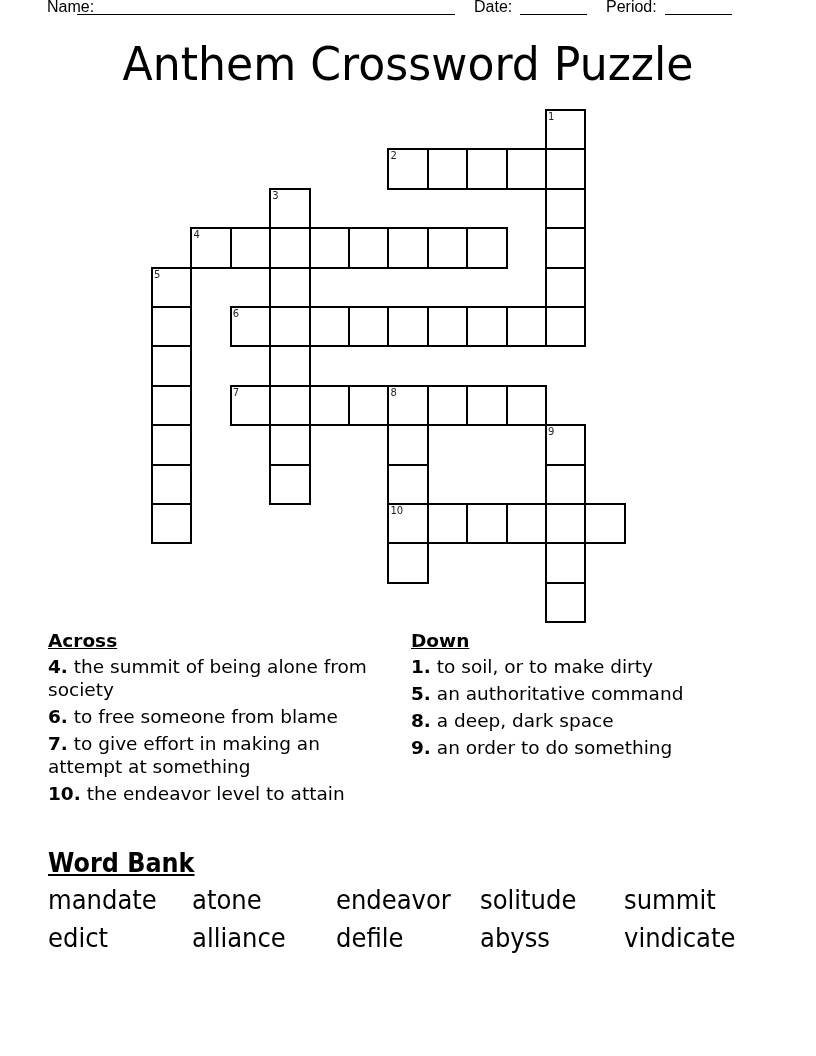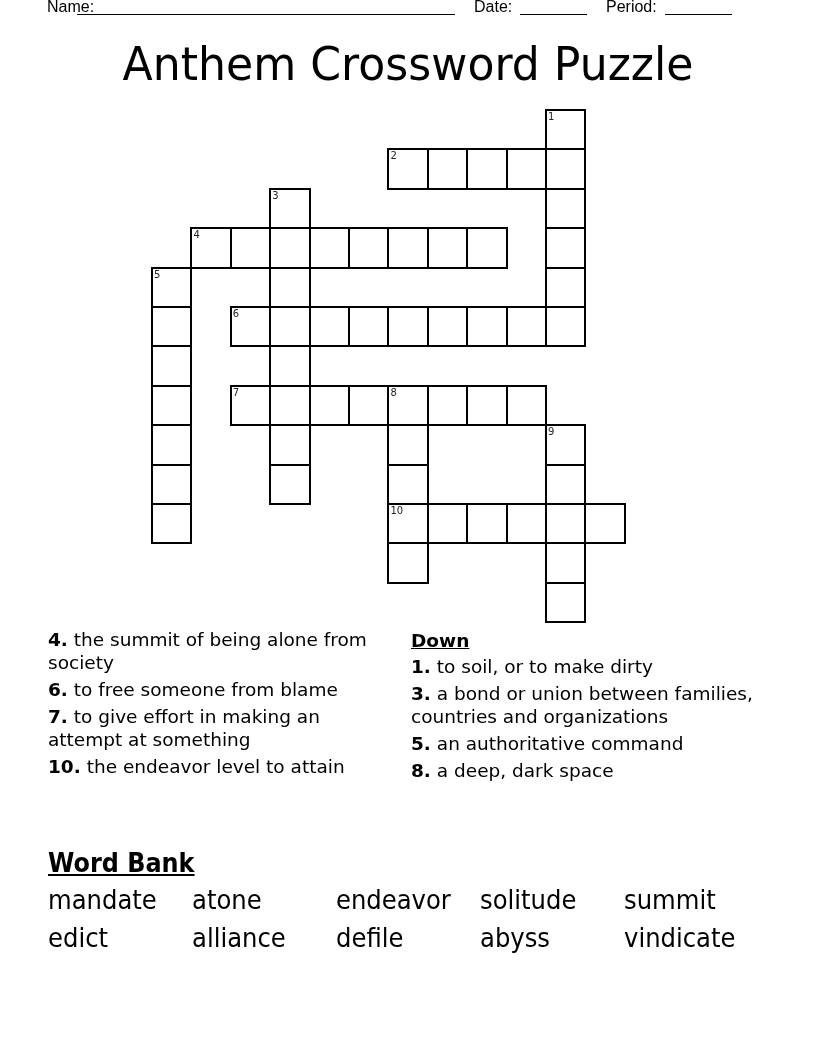--- a/index.html
+++ b/index.html
@@ -205,32 +205,33 @@
     <div class="cell" style="left: 545px; top: 503px;"></div>
     <div class="cell" style="left: 545px; top: 542.4px;"></div>
     <div class="cell" style="left: 545px; top: 581.8px;"></div>
     <div class="cell" style="left: 426.8px; top: 503px;"></div>
     <div class="cell" style="left: 466.2px; top: 503px;"></div>
     <div class="cell" style="left: 505.6px; top: 503px;"></div>
     <div class="cell" style="left: 584.4px; top: 503px;"></div>
   </div>
 
 <div class="clues across">
+  <h3>Across</h3>
   <div class="clue"><b>4.</b> <span>the summit of being alone from society</span></div>
   <div class="clue"><b>6.</b> <span>to free someone from blame</span></div>
   <div class="clue"><b>7.</b> <span>to give effort in making an attempt at something</span></div>
   <div class="clue"><b>10.</b> <span>the endeavor level to attain</span></div>
 </div>
 
 <div class="clues down">
   <h3>Down</h3>
   <div class="clue"><b>1.</b> <span>to soil, or to make dirty</span></div>
-  <div class="clue"><b>3.</b> <span>a bond or union between families, countries and organizations</span></div>
   <div class="clue"><b>5.</b> <span>an authoritative command</span></div>
   <div class="clue"><b>8.</b> <span>a deep, dark space</span></div>
+  <div class="clue"><b>9.</b> <span>an order to do something</span></div>
 </div>
 
 <div class="wordbank-title">Word Bank</div>
 <div>
   <span class="wb-word" style="left:48px;top:882px;">mandate</span>
   <span class="wb-word" style="left:192px;top:882px;">atone</span>
   <span class="wb-word" style="left:336px;top:882px;">endeavor</span>
   <span class="wb-word" style="left:480px;top:882px;">solitude</span>
   <span class="wb-word" style="left:624px;top:882px;">summit</span>
   <span class="wb-word" style="left:48px;top:920px;">edict</span>

